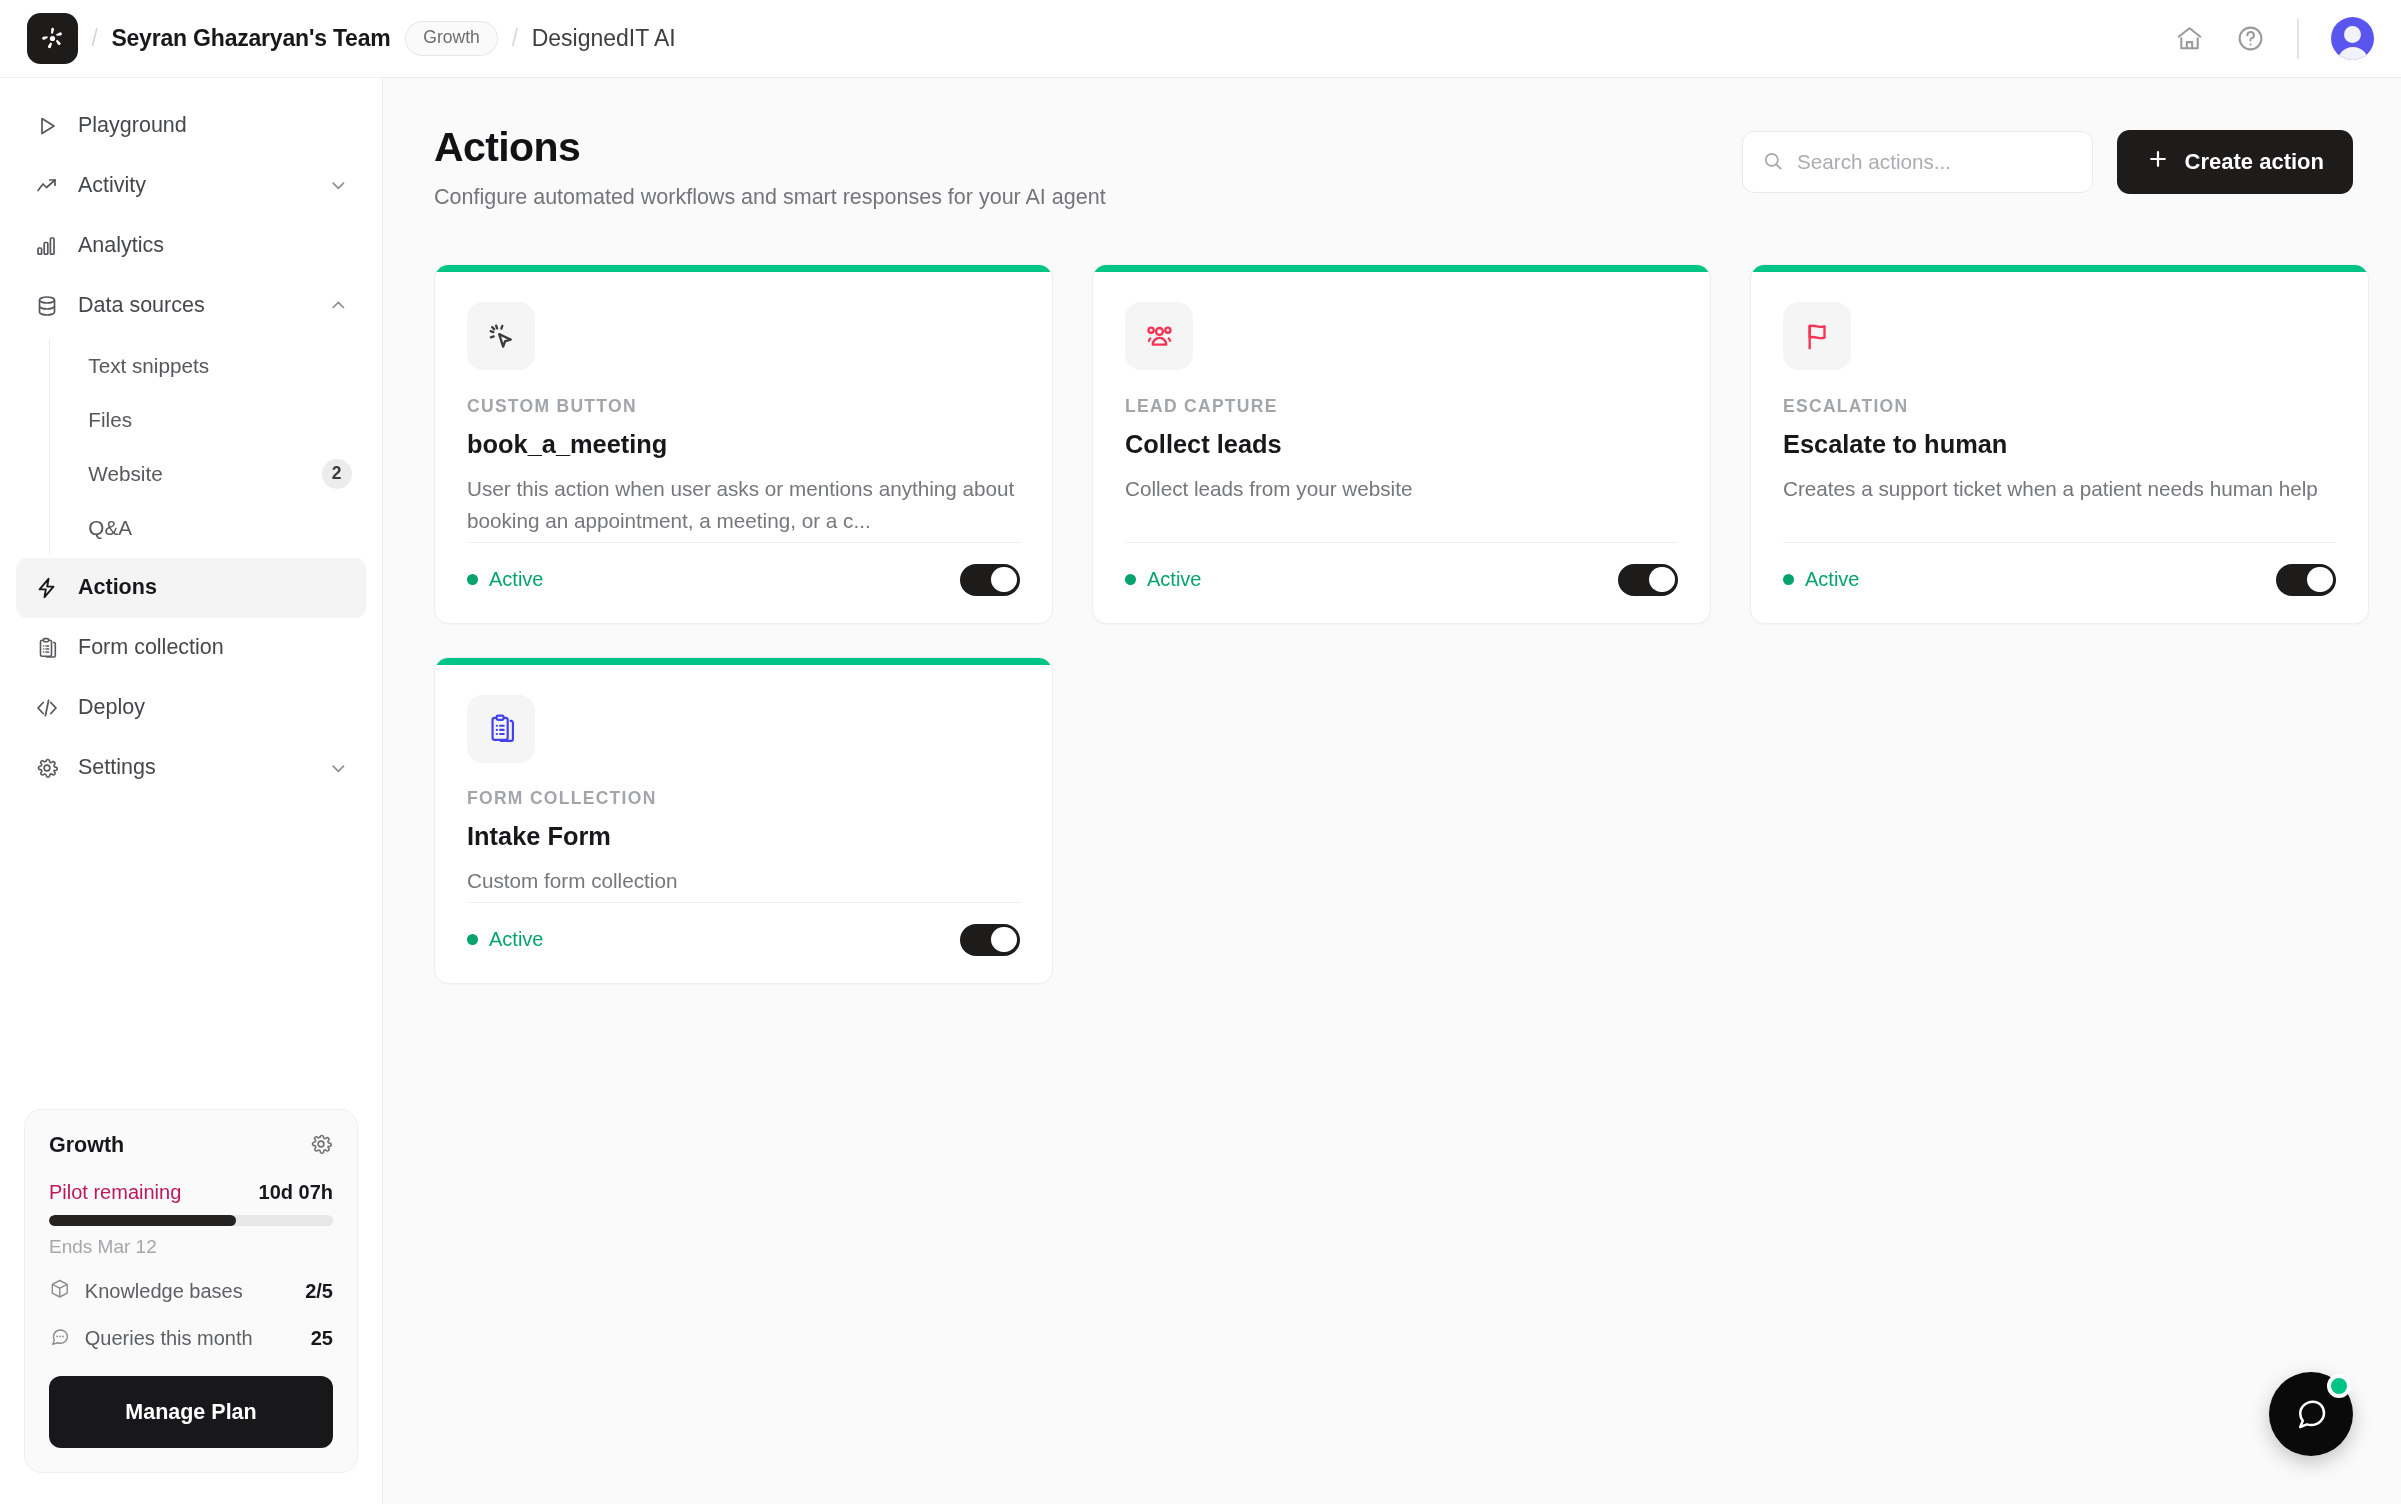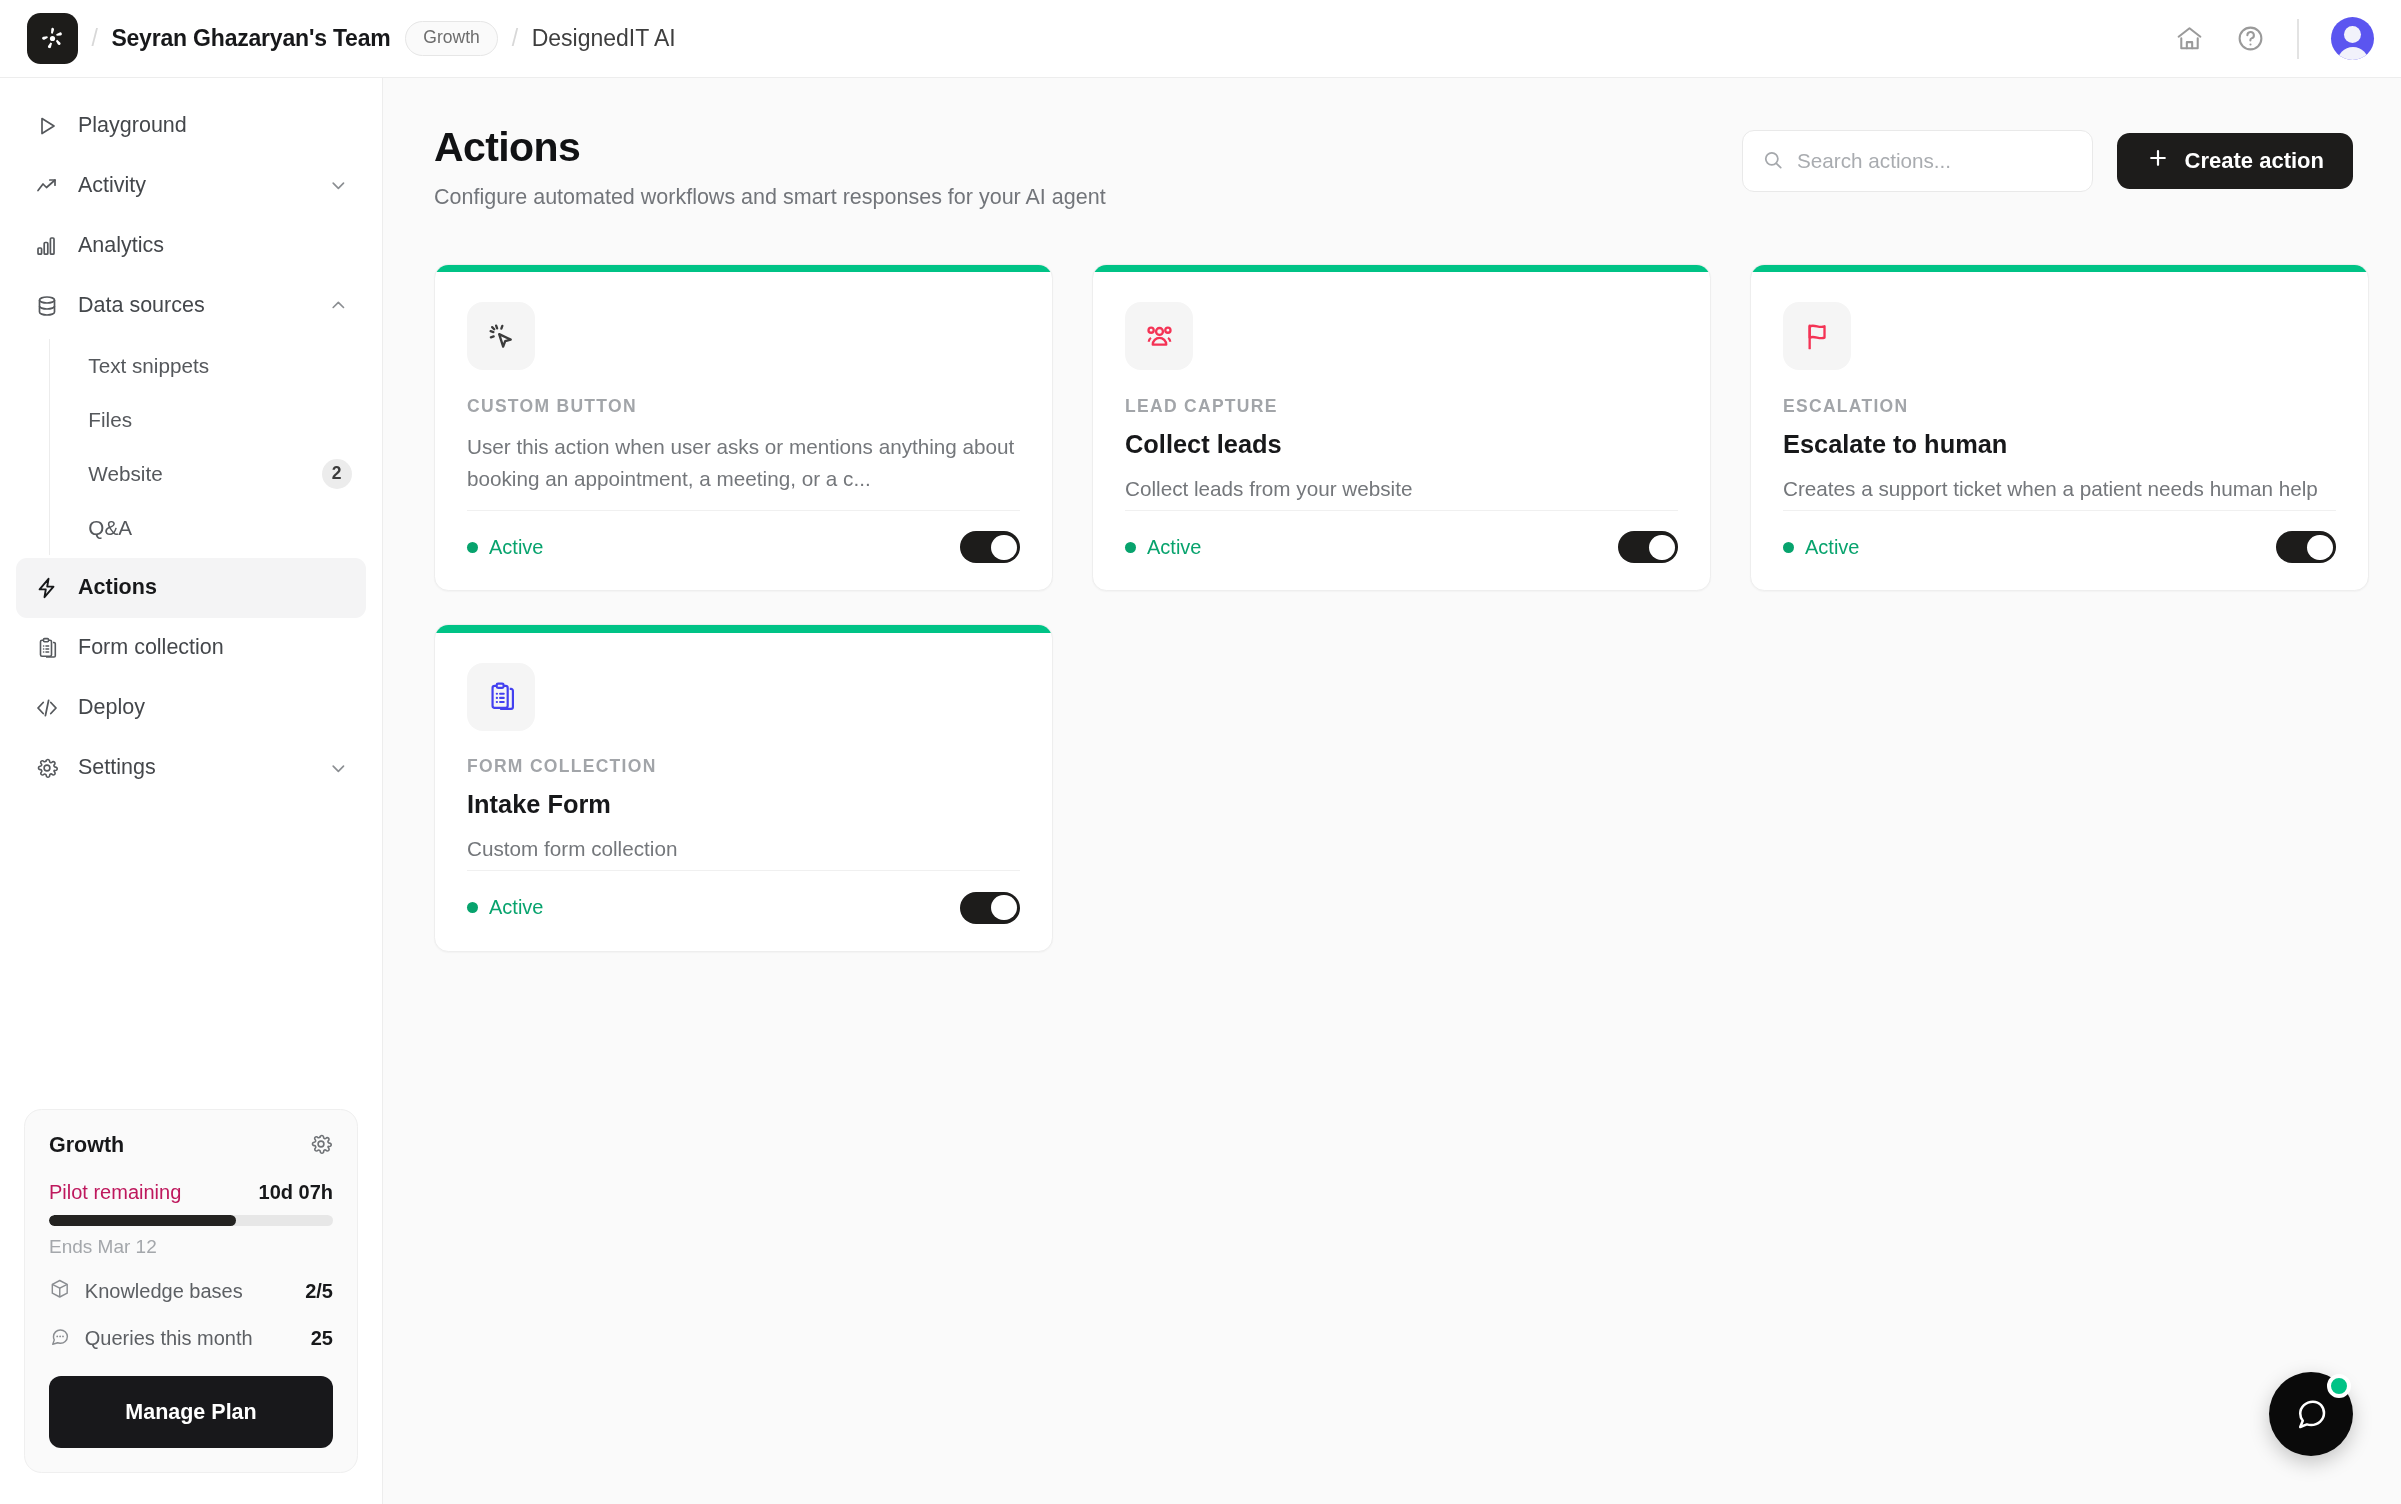--- a/index.html
+++ b/index.html
@@ -145,21 +145,21 @@
     border: 1.6px solid #e9e9e9; background: #ffffff;
     display: flex; align-items: center; padding: 0 19px; gap: 12.7px;
   }
   .search-input {
     border: none; outline: none; background: transparent;
     font-family: "Liberation Sans", sans-serif;
     font-size: 20.7px; color: #a16207; width: 100%;
   }
   .search-input::placeholder { color: #a9acb0; }
   .create-btn {
-    height: 56px; border-radius: 12.7px; background: #1d1c1b; color: #fff;
+    height: 64px; border-radius: 12.7px; background: #1d1c1b; color: #fff;
     display: flex; align-items: center; gap: 14.3px; padding: 0 29px;
     font-family: "Liberation Sans", sans-serif;
     font-size: 22px; font-weight: 700; border: none; cursor: pointer;
   }
 
   
   .grid {
     margin-top: 54px;
     display: grid;
     grid-template-columns: repeat(3, 619px);
@@ -463,20 +463,21 @@
     <div class="card card-1">
       <div class="card-accent" style="background: rgb(0, 195, 134);"></div>
       <div class="card-body">
         <div class="card-ico-tile">
           <svg width="33" height="33" viewBox="0 0 24 24" fill="none" stroke="#3c3c3c" stroke-width="1.7" stroke-linecap="round" stroke-linejoin="round">
             <path d="M10.3 10.3 13.2 19.3 14.7 15.4 18.7 14.2z"></path>
             <path d="M8.1 4.1 8.8 6.1M4.1 8.1 6.1 8.8M5.2 5.2 6.7 6.7M12.6 4.3 11.9 6.3M4.3 12.6 6.3 11.9"></path>
           </svg>
         </div>
         <div class="card-kind">CUSTOM BUTTON</div>
+        <div class="card-title">book_a_meeting</div>
         <div class="card-desc">User this action when user asks or mentions anything about booking an appointment, a meeting, or a c...</div>
       </div>
       <div class="card-foot">
         <div class="status">
           <span class="status-dot" style="background:#07a36d"></span>
           <span style="color:#07a36d">Active</span>
         </div>
         <div class="toggle">
             <div class="knob"></div>
           </div>

